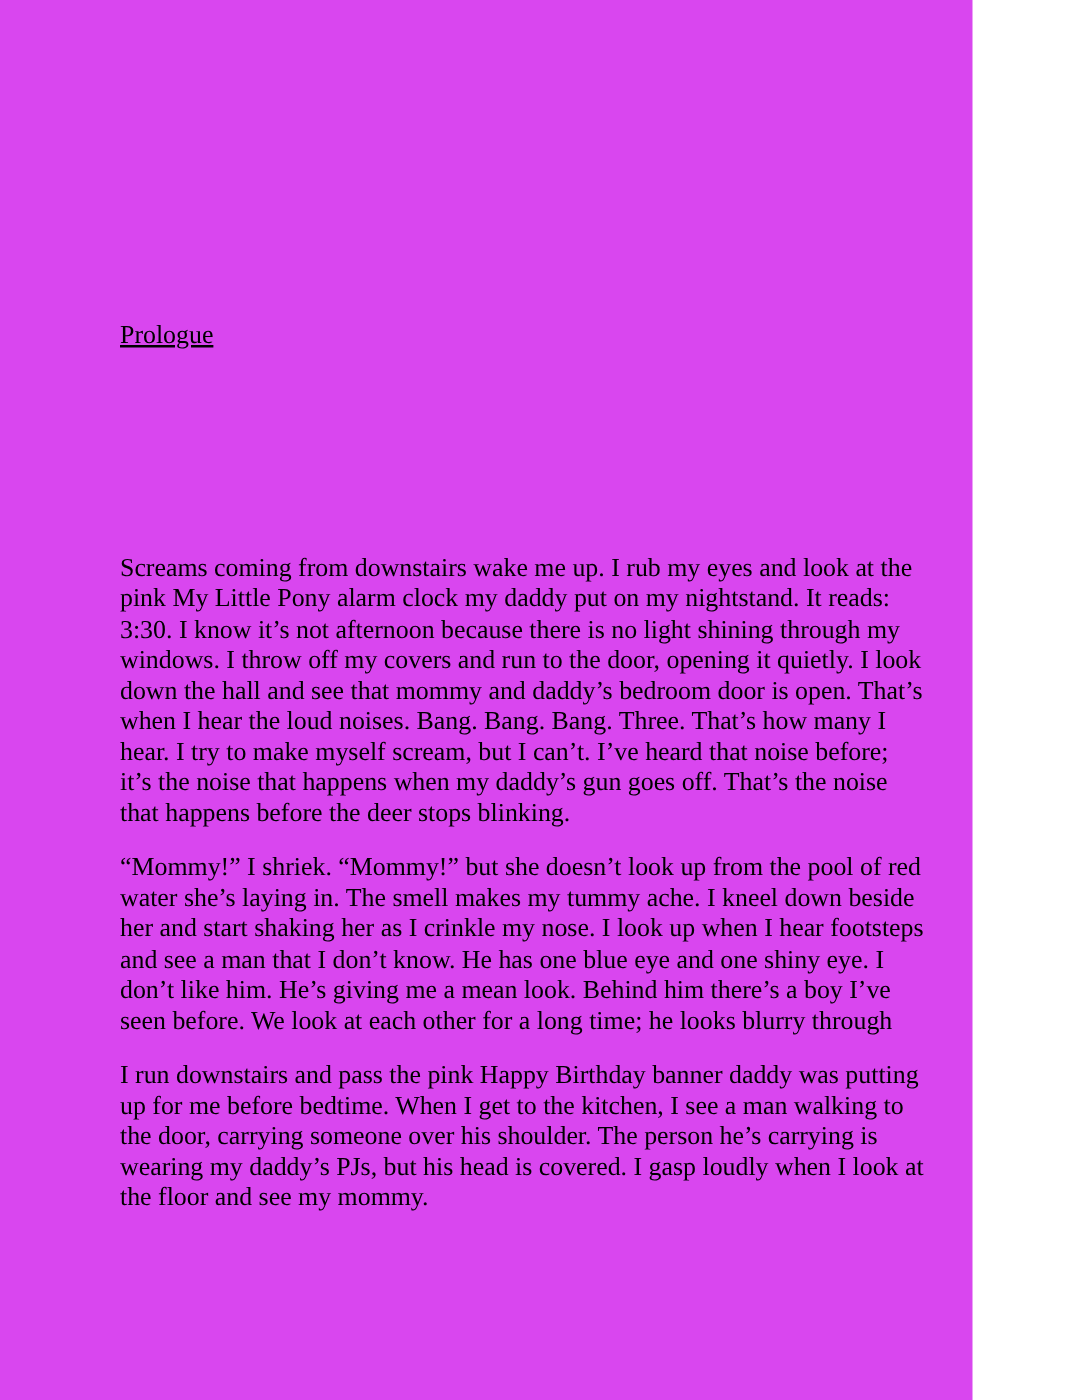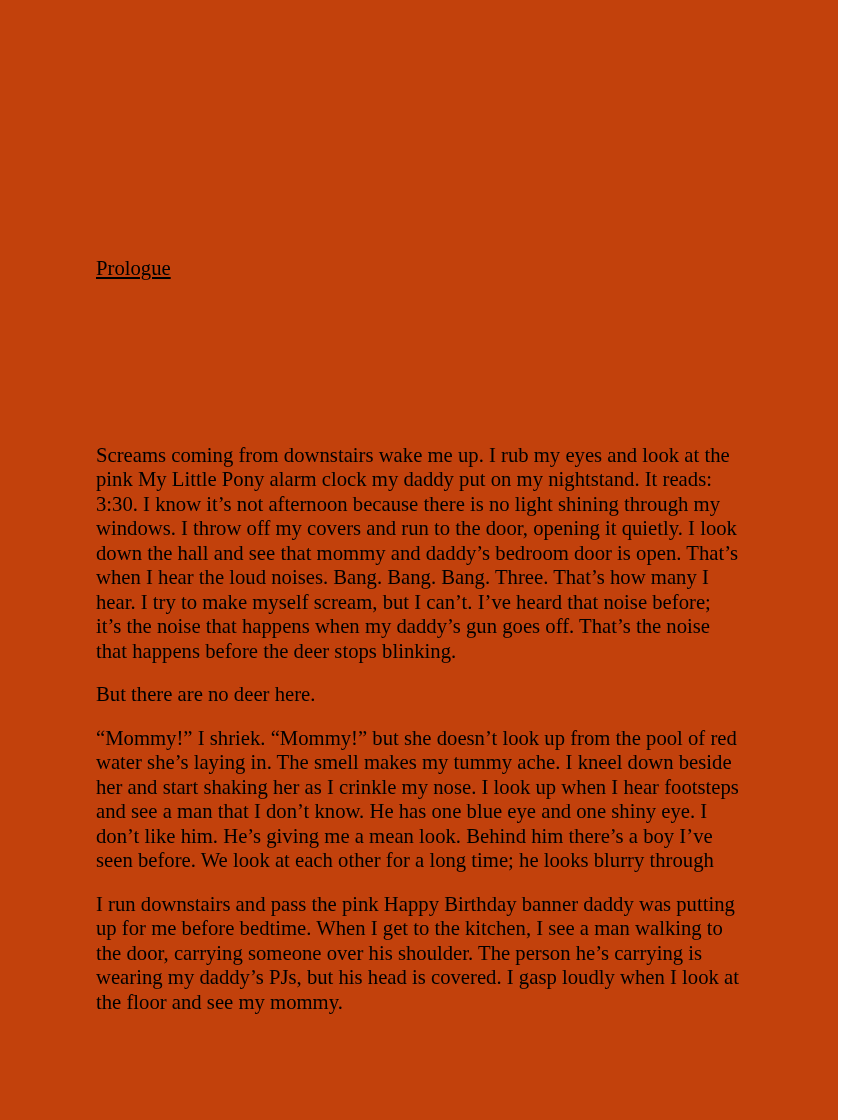--- a/index.html
+++ b/index.html
@@ -2,23 +2,23 @@
 <html><head>
 <meta charset="utf-8">
 <style>
   html, body {
     margin: 0;
     padding: 0;
     background: #ffffff;
   }
   .page {
     position: relative;
-    width: 838px;
+    width: 778px;
     height: 1120px;
-    background: #c2410c;
+    background: #d946ef;
     overflow: hidden;
   }
   .text-column {
     position: absolute;
     left: 96px;
     top: 256px;
     width: 720px;
     font-family: "Liberation Serif", "DejaVu Serif", serif;
     font-size: 20.7px;
     line-height: 24.5px;
@@ -44,21 +44,20 @@
     <h1 class="heading">Prologue</h1>
     <p class="para">Screams coming from downstairs wake me up. I rub my eyes and look at the
 pink My Little Pony alarm clock my daddy put on my nightstand. It reads:
 3:30. I know it’s not afternoon because there is no light shining through my
 windows. I throw off my covers and run to the door, opening it quietly. I look
 down the hall and see that mommy and daddy’s bedroom door is open. That’s
 when I hear the loud noises. Bang. Bang. Bang. Three. That’s how many I
 hear. I try to make myself scream, but I can’t. I’ve heard that noise before;
 it’s the noise that happens when my daddy’s gun goes off. That’s the noise
 that happens before the deer stops blinking.</p>
-    <p class="para">But there are no deer here.</p>
     <p class="para">“Mommy!” I shriek. “Mommy!” but she doesn’t look up from the pool of red
 water she’s laying in. The smell makes my tummy ache. I kneel down beside
 her and start shaking her as I crinkle my nose. I look up when I hear footsteps
 and see a man that I don’t know. He has one blue eye and one shiny eye. I
 don’t like him. He’s giving me a mean look. Behind him there’s a boy I’ve
 seen before. We look at each other for a long time; he looks blurry through</p>
     <p class="para">I run downstairs and pass the pink Happy Birthday banner daddy was putting
 up for me before bedtime. When I get to the kitchen, I see a man walking to
 the door, carrying someone over his shoulder. The person he’s carrying is
 wearing my daddy’s PJs, but his head is covered. I gasp loudly when I look at

